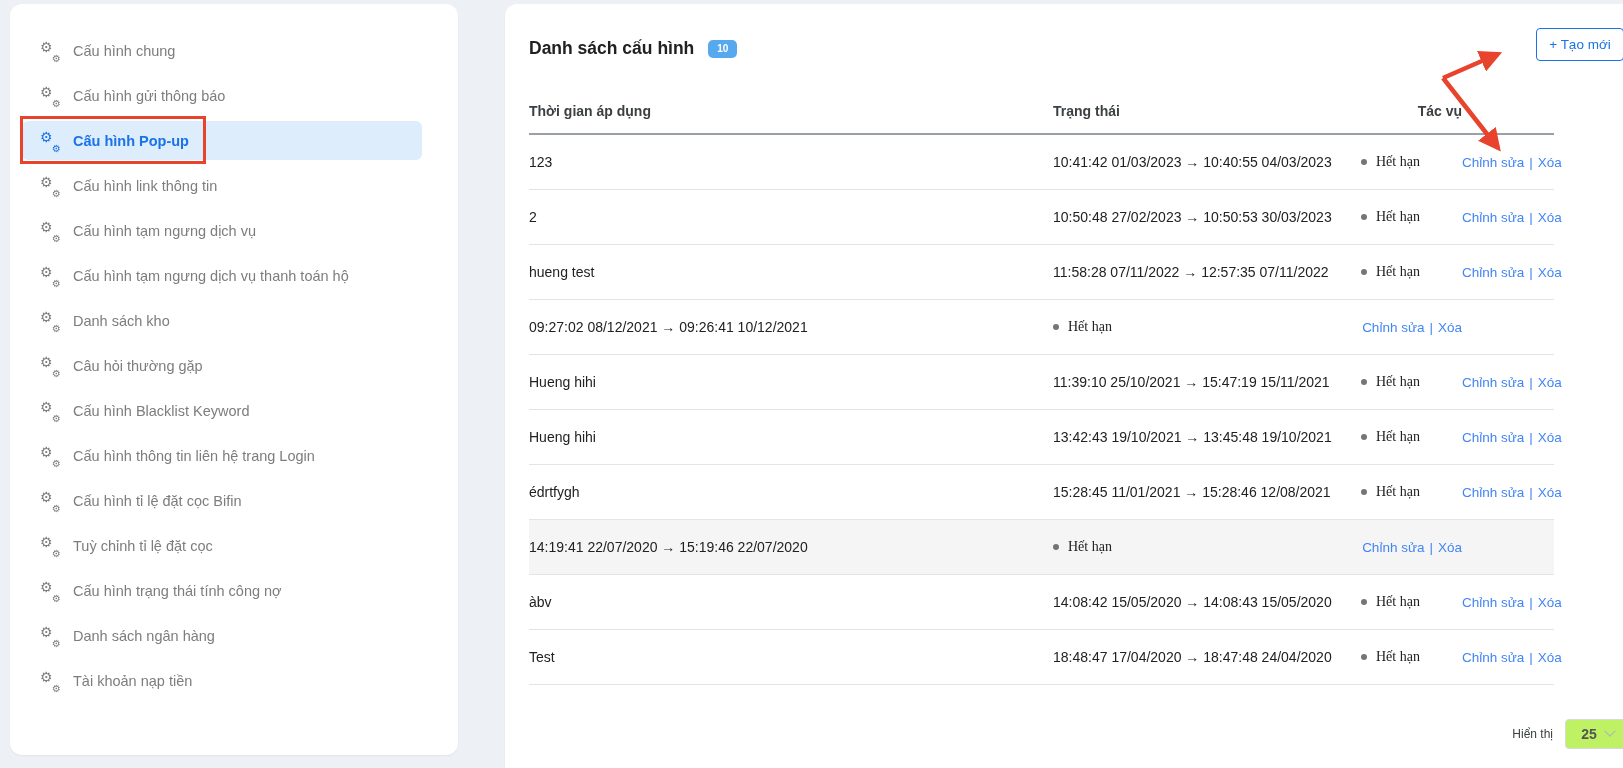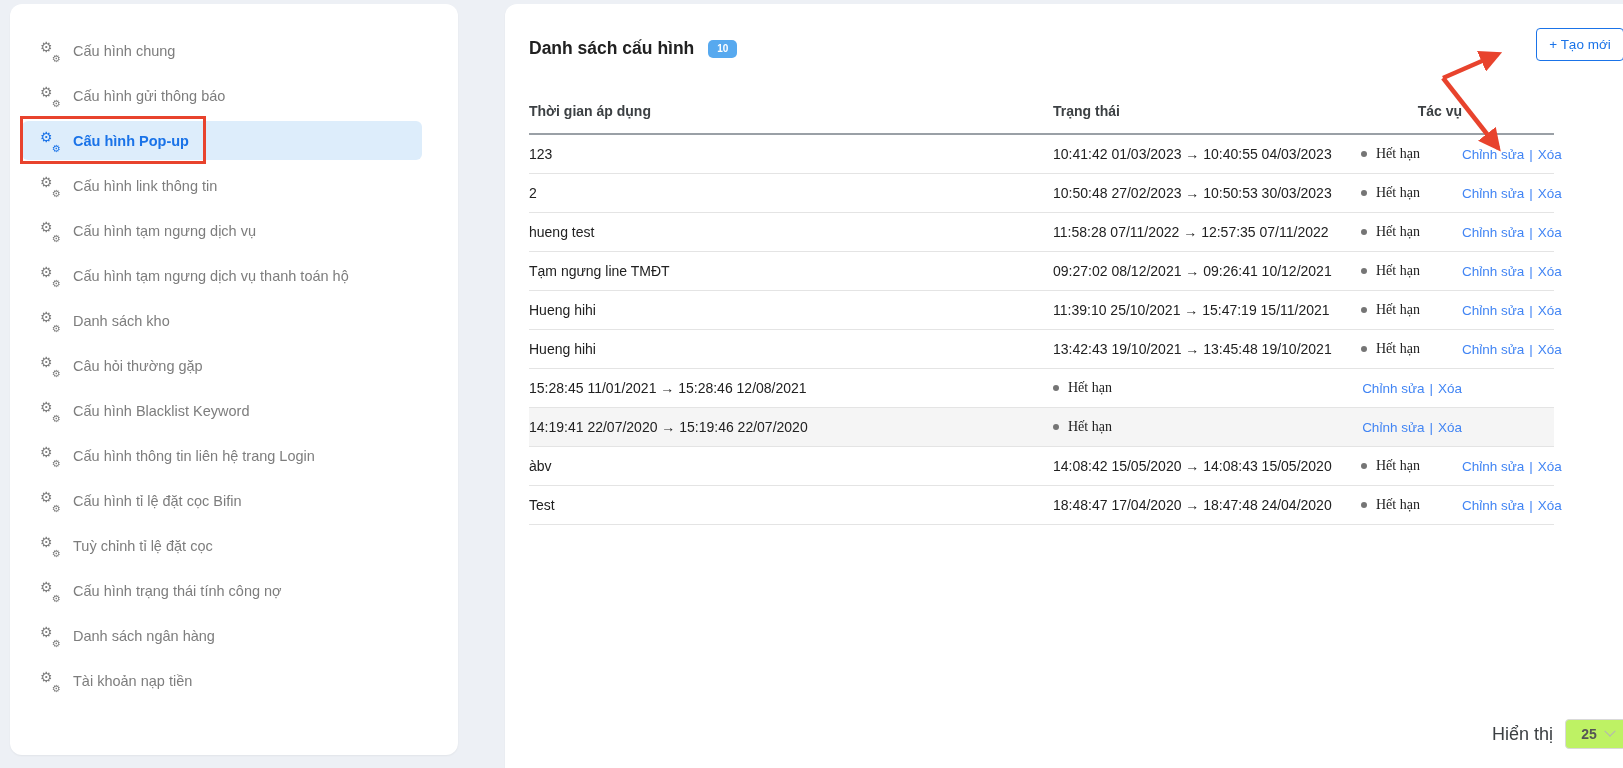--- a/index.html
+++ b/index.html
@@ -37,30 +37,30 @@
   .count-badge{margin-left:14px;background:var(--badge);color:#fff;font-size:10px;font-weight:700;
     padding:4px 9px;border-radius:5px;line-height:1;}
   .create-btn{position:absolute;top:24px;right:15px;height:33px;min-width:88px;padding:0 12px;
     background:#fff;border:1px solid var(--blue);border-radius:4px;color:var(--blue);
     font-size:13.5px;font-family:inherit;cursor:pointer;display:flex;align-items:center;justify-content:center;}
 
   .tbl{margin:30px 85px 0 24px;}
   .thead-row,.trow{display:grid;grid-template-columns:1fr 308px 101px 92px;align-items:center;}
   .thead-row{height:46px;border-bottom:2px solid var(--hdr-border);font-size:14px;font-weight:700;color:var(--hdr);}
   .th-actions{text-align:right;}
-  .trow{height:39px;border-bottom:1px solid var(--border);font-size:14px;color:var(--txt);}
+  .trow{height:55px;border-bottom:1px solid var(--border);font-size:14px;color:var(--txt);}
   .trow.highlight{background:#f5f5f5;}
   .cell-status{display:flex;align-items:center;gap:9px;font-family:Liberation Serif, serif;}
   .status-dot{width:6px;height:6px;border-radius:50%;background:var(--dot);flex:0 0 6px;}
   .cell-actions{text-align:right;white-space:nowrap;font-size:13.5px;color:var(--link);}
   .cell-actions a{color:var(--link);text-decoration:none;cursor:pointer;}
   .act-sep{margin:0 5px;}
 
   .tbl-footer{position:absolute;right:9px;top:715px;display:flex;align-items:center;gap:12px;}
-  .tbl-footer .flabel{font-size:18px;color:var(--hdr);}
+  .tbl-footer .flabel{font-size:12px;color:var(--hdr);}
   .page-size{width:65px;height:30px;border:1px solid #d9d9d9;border-radius:4px;background:#bef264;
     display:flex;align-items:center;justify-content:center;gap:9px;font-size:14px;color:#555;cursor:pointer;font-weight:bold;}
   .chev{width:8px;height:8px;border-right:1.6px solid #b4b4b4;border-bottom:1.6px solid #b4b4b4;
     transform:rotate(45deg) translate(-2px,-2px);}
 
   .annot-arrows{position:absolute;left:0;top:0;width:1623px;height:768px;pointer-events:none;z-index:6;}
 </style>
 </head>
 <body>
 
@@ -250,21 +250,20 @@
         <div class="cell-status">
           <span class="status-dot"></span>
           <span>Hết hạn</span>
         </div>
         <div class="cell-actions">
           <a>Chỉnh sửa</a><span class="act-sep">|</span><a>Xóa</a>
         </div>
       </div>
 
       <div class="trow">
-        <div class="cell-title">Tạm ngưng line TMĐT</div>
         <div class="cell-time">09:27:02 08/12/2021 → 09:26:41 10/12/2021</div>
         <div class="cell-status">
           <span class="status-dot"></span>
           <span>Hết hạn</span>
         </div>
         <div class="cell-actions">
           <a>Chỉnh sửa</a><span class="act-sep">|</span><a>Xóa</a>
         </div>
       </div>
 
@@ -286,20 +285,21 @@
         <div class="cell-status">
           <span class="status-dot"></span>
           <span>Hết hạn</span>
         </div>
         <div class="cell-actions">
           <a>Chỉnh sửa</a><span class="act-sep">|</span><a>Xóa</a>
         </div>
       </div>
 
       <div class="trow">
+        <div class="cell-title">édrtfygh</div>
         <div class="cell-time">15:28:45 11/01/2021 → 15:28:46 12/08/2021</div>
         <div class="cell-status">
           <span class="status-dot"></span>
           <span>Hết hạn</span>
         </div>
         <div class="cell-actions">
           <a>Chỉnh sửa</a><span class="act-sep">|</span><a>Xóa</a>
         </div>
       </div>
 

